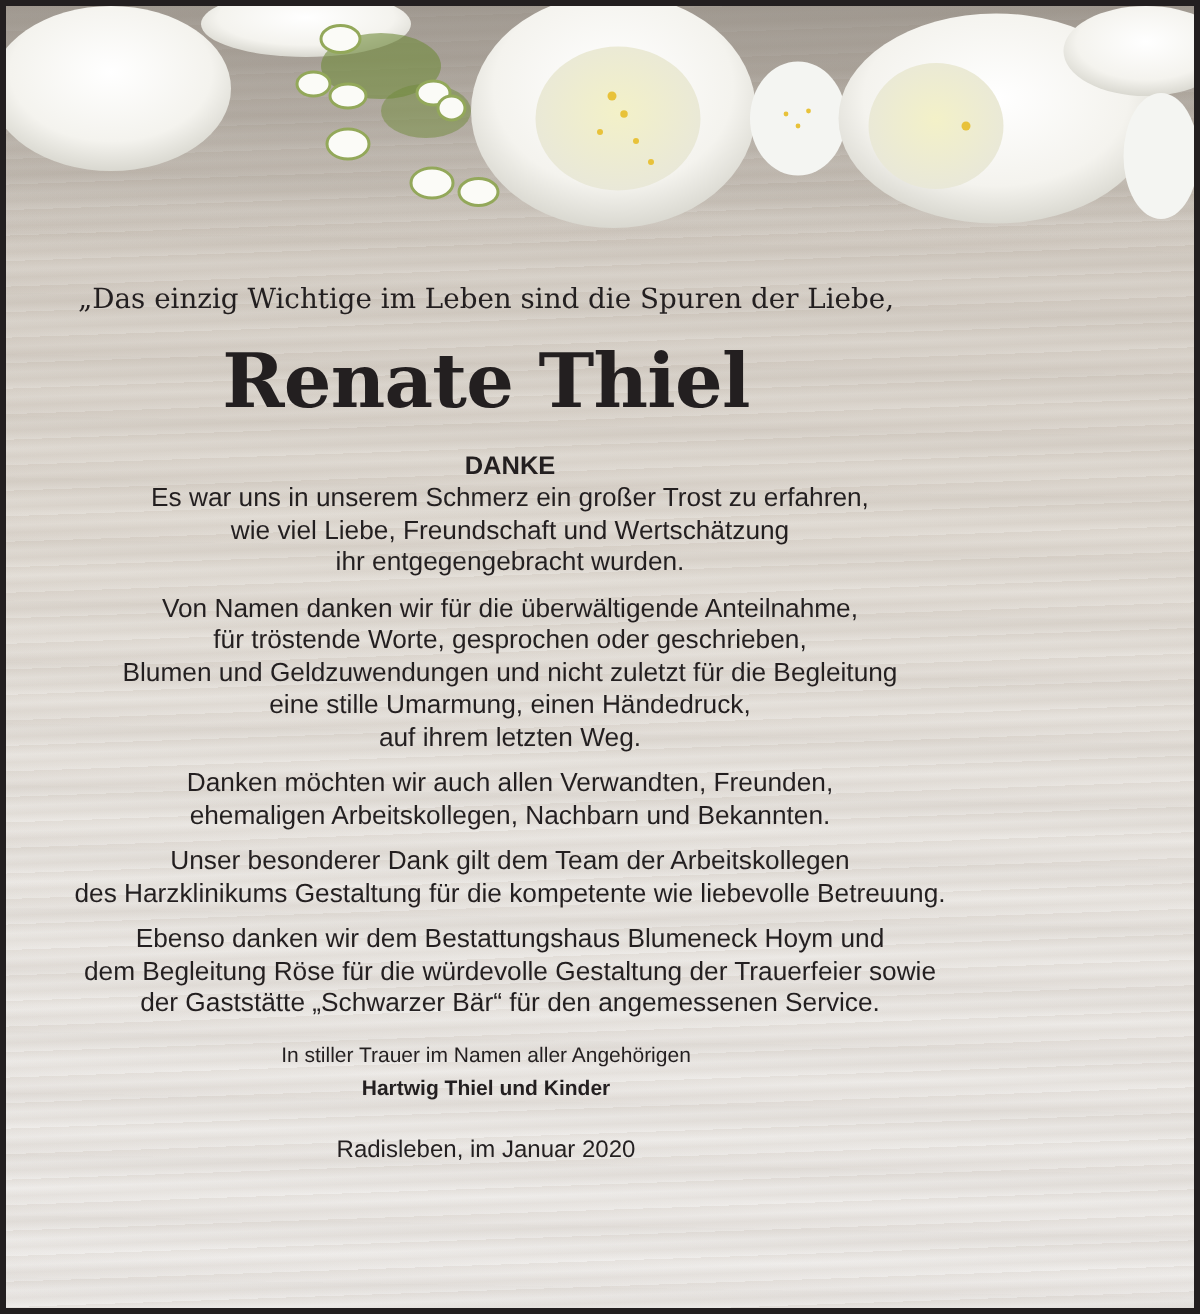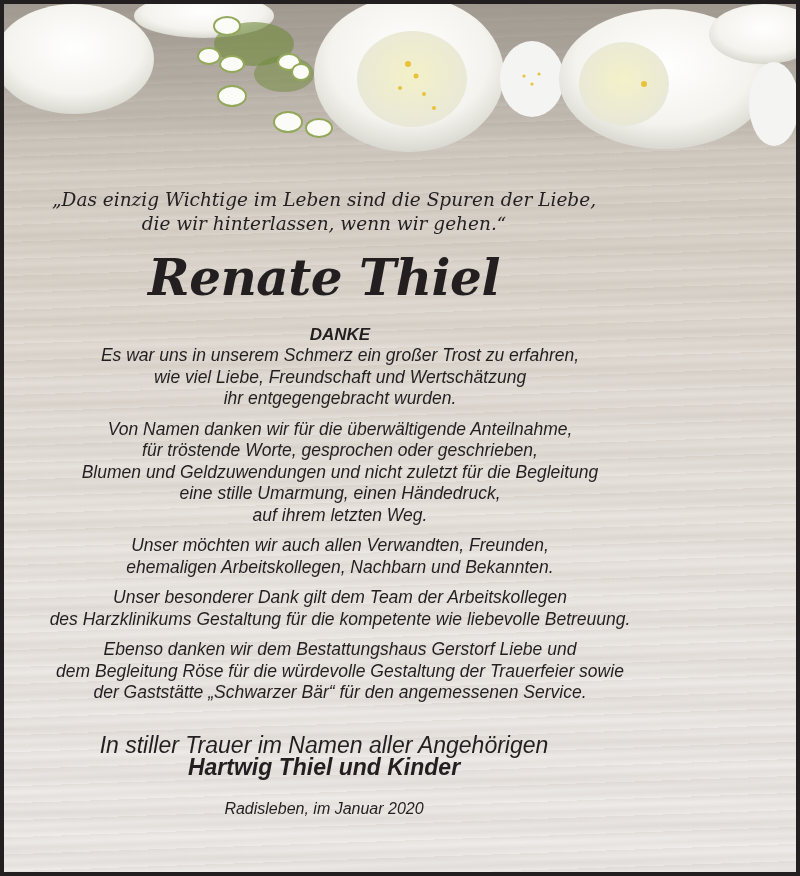--- a/index.html
+++ b/index.html
@@ -7,34 +7,34 @@
     .frame {
       position: absolute; left: 4px; top: 4px; width: 792px; height: 868px;
       overflow: hidden;
       background:
         repeating-linear-gradient(178deg, rgba(150,130,110,0.10) 0px, rgba(255,255,255,0.0) 6px, rgba(140,120,100,0.08) 11px, rgba(255,255,255,0.05) 17px),
         repeating-linear-gradient(181deg, rgba(120,105,90,0.07) 0px, rgba(255,255,255,0) 23px, rgba(130,110,95,0.06) 41px),
         linear-gradient(180deg, #b9b1a8 0%, #d6d0c8 18%, #e2ddd6 40%, #ebe8e4 65%, #efedeb 100%);
     }
     .flowers { position: absolute; left: 0; top: 0; width: 792px; height: 160px; }
     .content {
-      position: absolute; left: 0; top: 184px; width: 640px; text-align: center; color: #231f20; font-style: italic;
+      position: absolute; left: 0; top: 184px; width: 640px; text-align: center; color: #231f20;
     }
     .quote {
       font-family: "DejaVu Serif", serif; font-size: 18.5px; line-height: 24px; margin: 0;
     }
     .name {
       font-family: "DejaVu Serif", serif; font-weight: bold; font-size: 50px; line-height: 60px;
       margin: 12px 0 16px 0; letter-spacing: -0.5px; text-align: center;
     }
     .para {
       font-family: "Liberation Sans", sans-serif; font-size: 17.5px; line-height: 21.5px; margin: 0 0 9px 0; padding-left: 32px;
     }
     .heading { font-weight: bold; font-size: 17px; margin: 0; line-height: 21px; }
-    .signoff { font-family: "Liberation Sans", sans-serif; font-size: 23px; line-height: 22px; margin-top: 30px; }
+    .signoff { font-family: "Liberation Sans", sans-serif; font-size: 14px; line-height: 22px; margin-top: 12px; }
     .signers { font-weight: bold; }
     .place { font-family: "Liberation Sans", sans-serif; font-size: 16px; line-height: 22px; margin-top: 20px; }
     .line { display: block; white-space: nowrap; }
   </style>
 </head>
 <body>
 
 <div class="frame">
 
   <svg class="flowers" viewBox="0 0 792 160" preserveAspectRatio="none">
@@ -93,21 +93,20 @@
     <ellipse cx="660" cy="75" rx="105" ry="70" fill="url(#petal)"></ellipse>
     <ellipse cx="620" cy="80" rx="45" ry="42" fill="url(#inner)"></ellipse>
     <circle cx="640" cy="80" r="3" fill="#e8c23a"></circle>
     <ellipse cx="760" cy="30" rx="55" ry="30" fill="url(#petal)"></ellipse>
     <ellipse cx="770" cy="100" rx="25" ry="42" fill="#f4f5f2"></ellipse>
   </svg>
 
   <div class="content">
     <p class="quote">
       <span class="line">„Das einzig Wichtige im Leben sind die Spuren der Liebe,</span>
-      <span class="line">die wir hinterlassen, wenn wir gehen.“</span>
     </p>
 
     <div class="name">Renate Thiel</div>
 
     <p class="para heading">DANKE</p>
 
     <p class="para">
       <span class="line">Es war uns in unserem Schmerz ein großer Trost zu erfahren,</span>
       <span class="line">wie viel Liebe, Freundschaft und Wertschätzung</span>
       <span class="line">ihr entgegengebracht wurden.</span>
@@ -115,31 +114,31 @@
 
     <p class="para">
       <span class="line">Von Namen danken wir für die überwältigende Anteilnahme,</span>
       <span class="line">für tröstende Worte, gesprochen oder geschrieben,</span>
       <span class="line">Blumen und Geldzuwendungen und nicht zuletzt für die Begleitung</span>
       <span class="line">eine stille Umarmung, einen Händedruck,</span>
       <span class="line">auf ihrem letzten Weg.</span>
     </p>
 
     <p class="para">
-      <span class="line">Unser möchten wir auch allen Verwandten, Freunden,</span>
+      <span class="line">Danken möchten wir auch allen Verwandten, Freunden,</span>
       <span class="line">ehemaligen Arbeitskollegen, Nachbarn und Bekannten.</span>
     </p>
 
     <p class="para">
       <span class="line">Unser besonderer Dank gilt dem Team der Arbeitskollegen</span>
       <span class="line">des Harzklinikums Gestaltung für die kompetente wie liebevolle Betreuung.</span>
     </p>
 
     <p class="para">
-      <span class="line">Ebenso danken wir dem Bestattungshaus Gerstorf Liebe und</span>
+      <span class="line">Ebenso danken wir dem Bestattungshaus Blumeneck Hoym und</span>
       <span class="line">dem Begleitung Röse für die würdevolle Gestaltung der Trauerfeier sowie</span>
       <span class="line">der Gaststätte „Schwarzer Bär“ für den angemessenen Service.</span>
     </p>
 
     <div class="signoff">
       <span class="line">In stiller Trauer im Namen aller Angehörigen</span>
       <span class="line signers">Hartwig Thiel und Kinder</span>
     </div>
 
     <div class="place">Radisleben, im Januar 2020</div>

